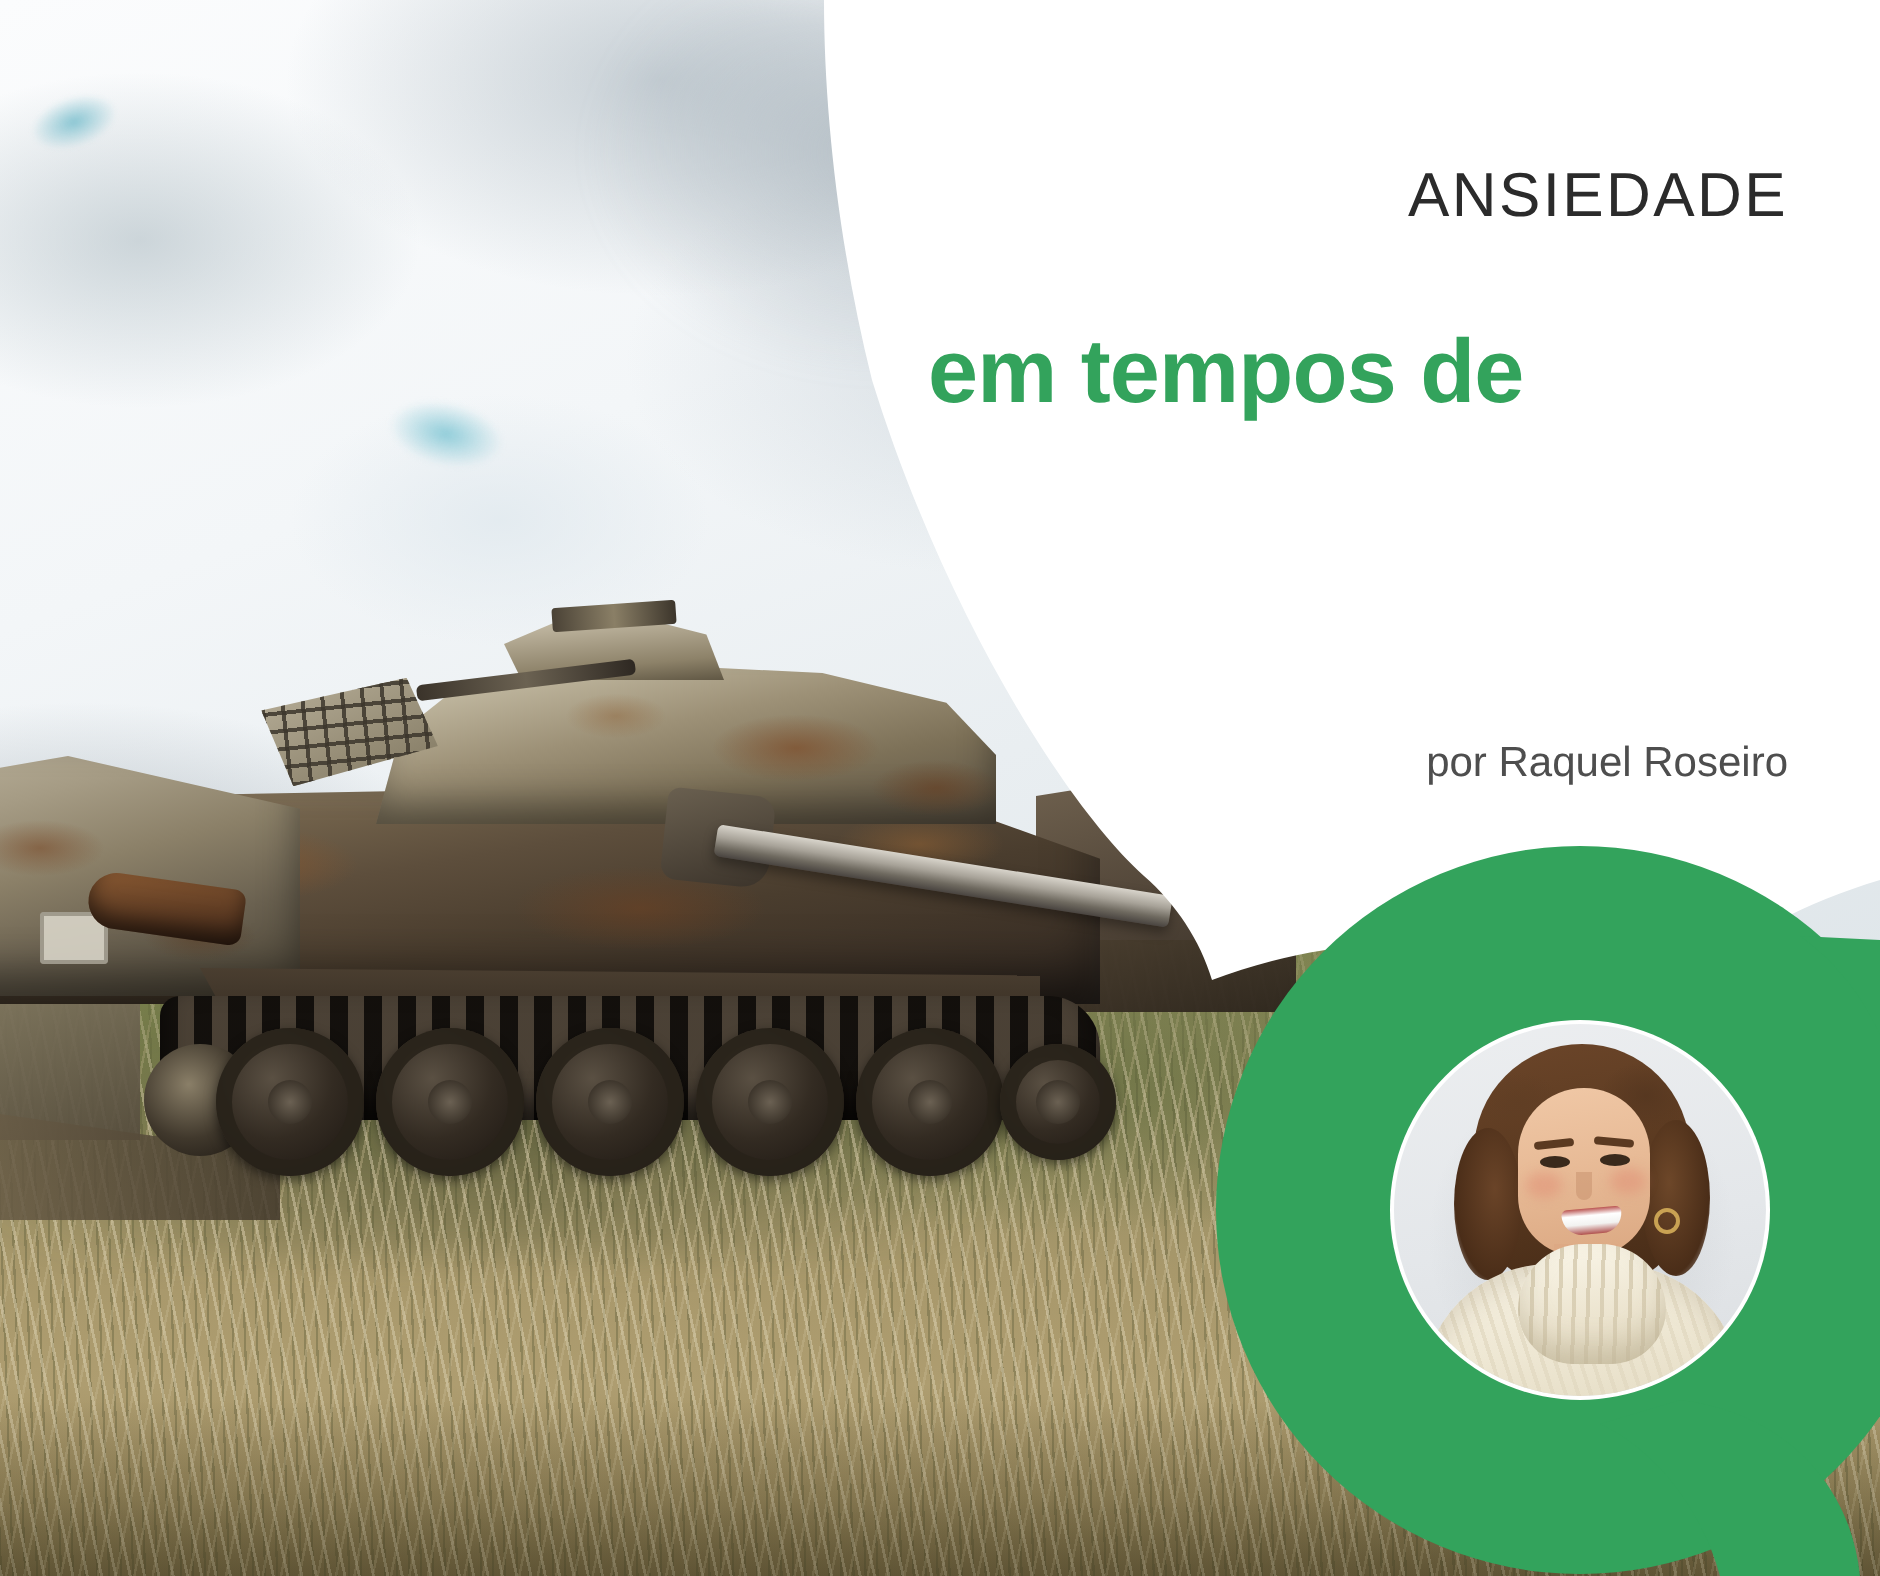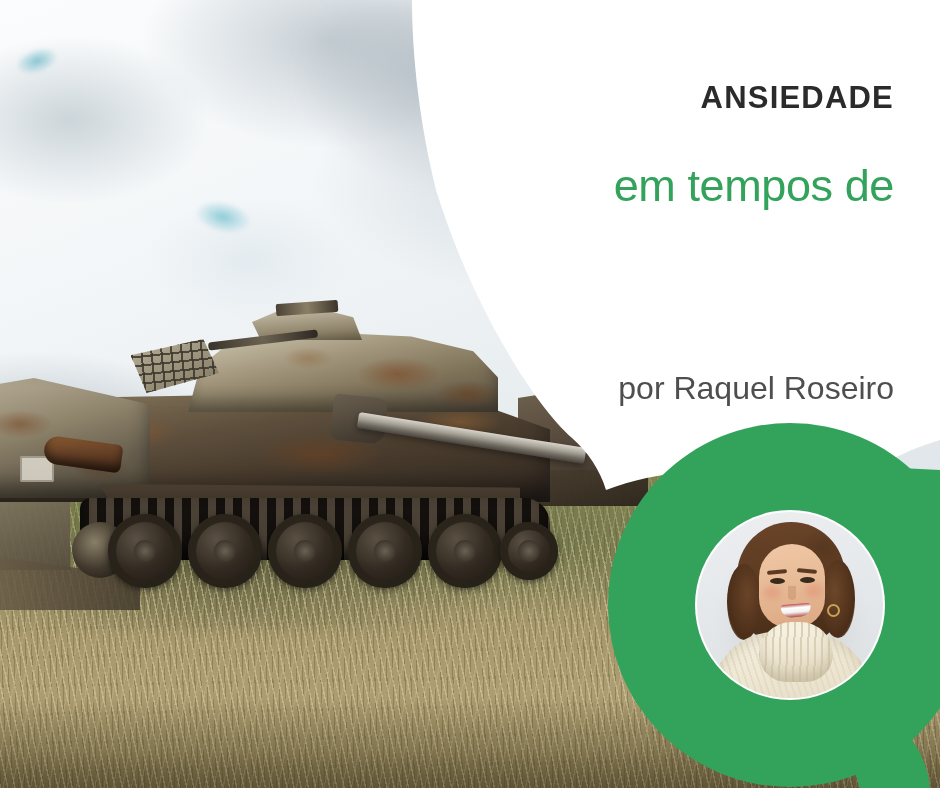--- a/index.html
+++ b/index.html
@@ -299,31 +299,31 @@
     background:
       repeating-linear-gradient(92deg, rgba(214,203,176,.85) 0 2px, rgba(0,0,0,0) 2px 7px),
       linear-gradient(170deg,#fbf7ea,#ece4cf 60%,#ddd3b8);
     box-shadow:inset 0 -8px 14px rgba(175,164,136,.45);
   }
   .p-earring{position:absolute;left:130px;top:92px;width:9px;height:9px;border-radius:50%;border:2px solid #c9a253;}
 
   
   .txt-eyebrow{
     position:absolute;right:46px;top:80px;
-    font-size:31px;letter-spacing:1.2px;font-weight:700;
+    font-size:31px;letter-spacing:1.2px;font-weight:400;
     color:#2b2b2b;text-align:right;white-space:nowrap;
   }
   .txt-title{
     position:absolute;right:46px;top:152px;width:430px;
-    font-size:45px;line-height:1.52;font-weight:400;
-    color:#33a35c;text-align:right;letter-spacing:-0.4px;
+    font-size:45px;line-height:1.52;font-weight:700;
+    color:#33a35c;letter-spacing:-0.4px;
   }
   .txt-byline{
     position:absolute;right:46px;top:370px;
-    font-size:32px;font-weight:400;color:#4e4e4e;
+    font-size:21px;font-weight:400;color:#4e4e4e;
     white-space:nowrap;
   }
 </style>
 </head>
 <body>
 
 <div id="canvas">
 
   <div class="photo">
     <div class="sky"></div>

